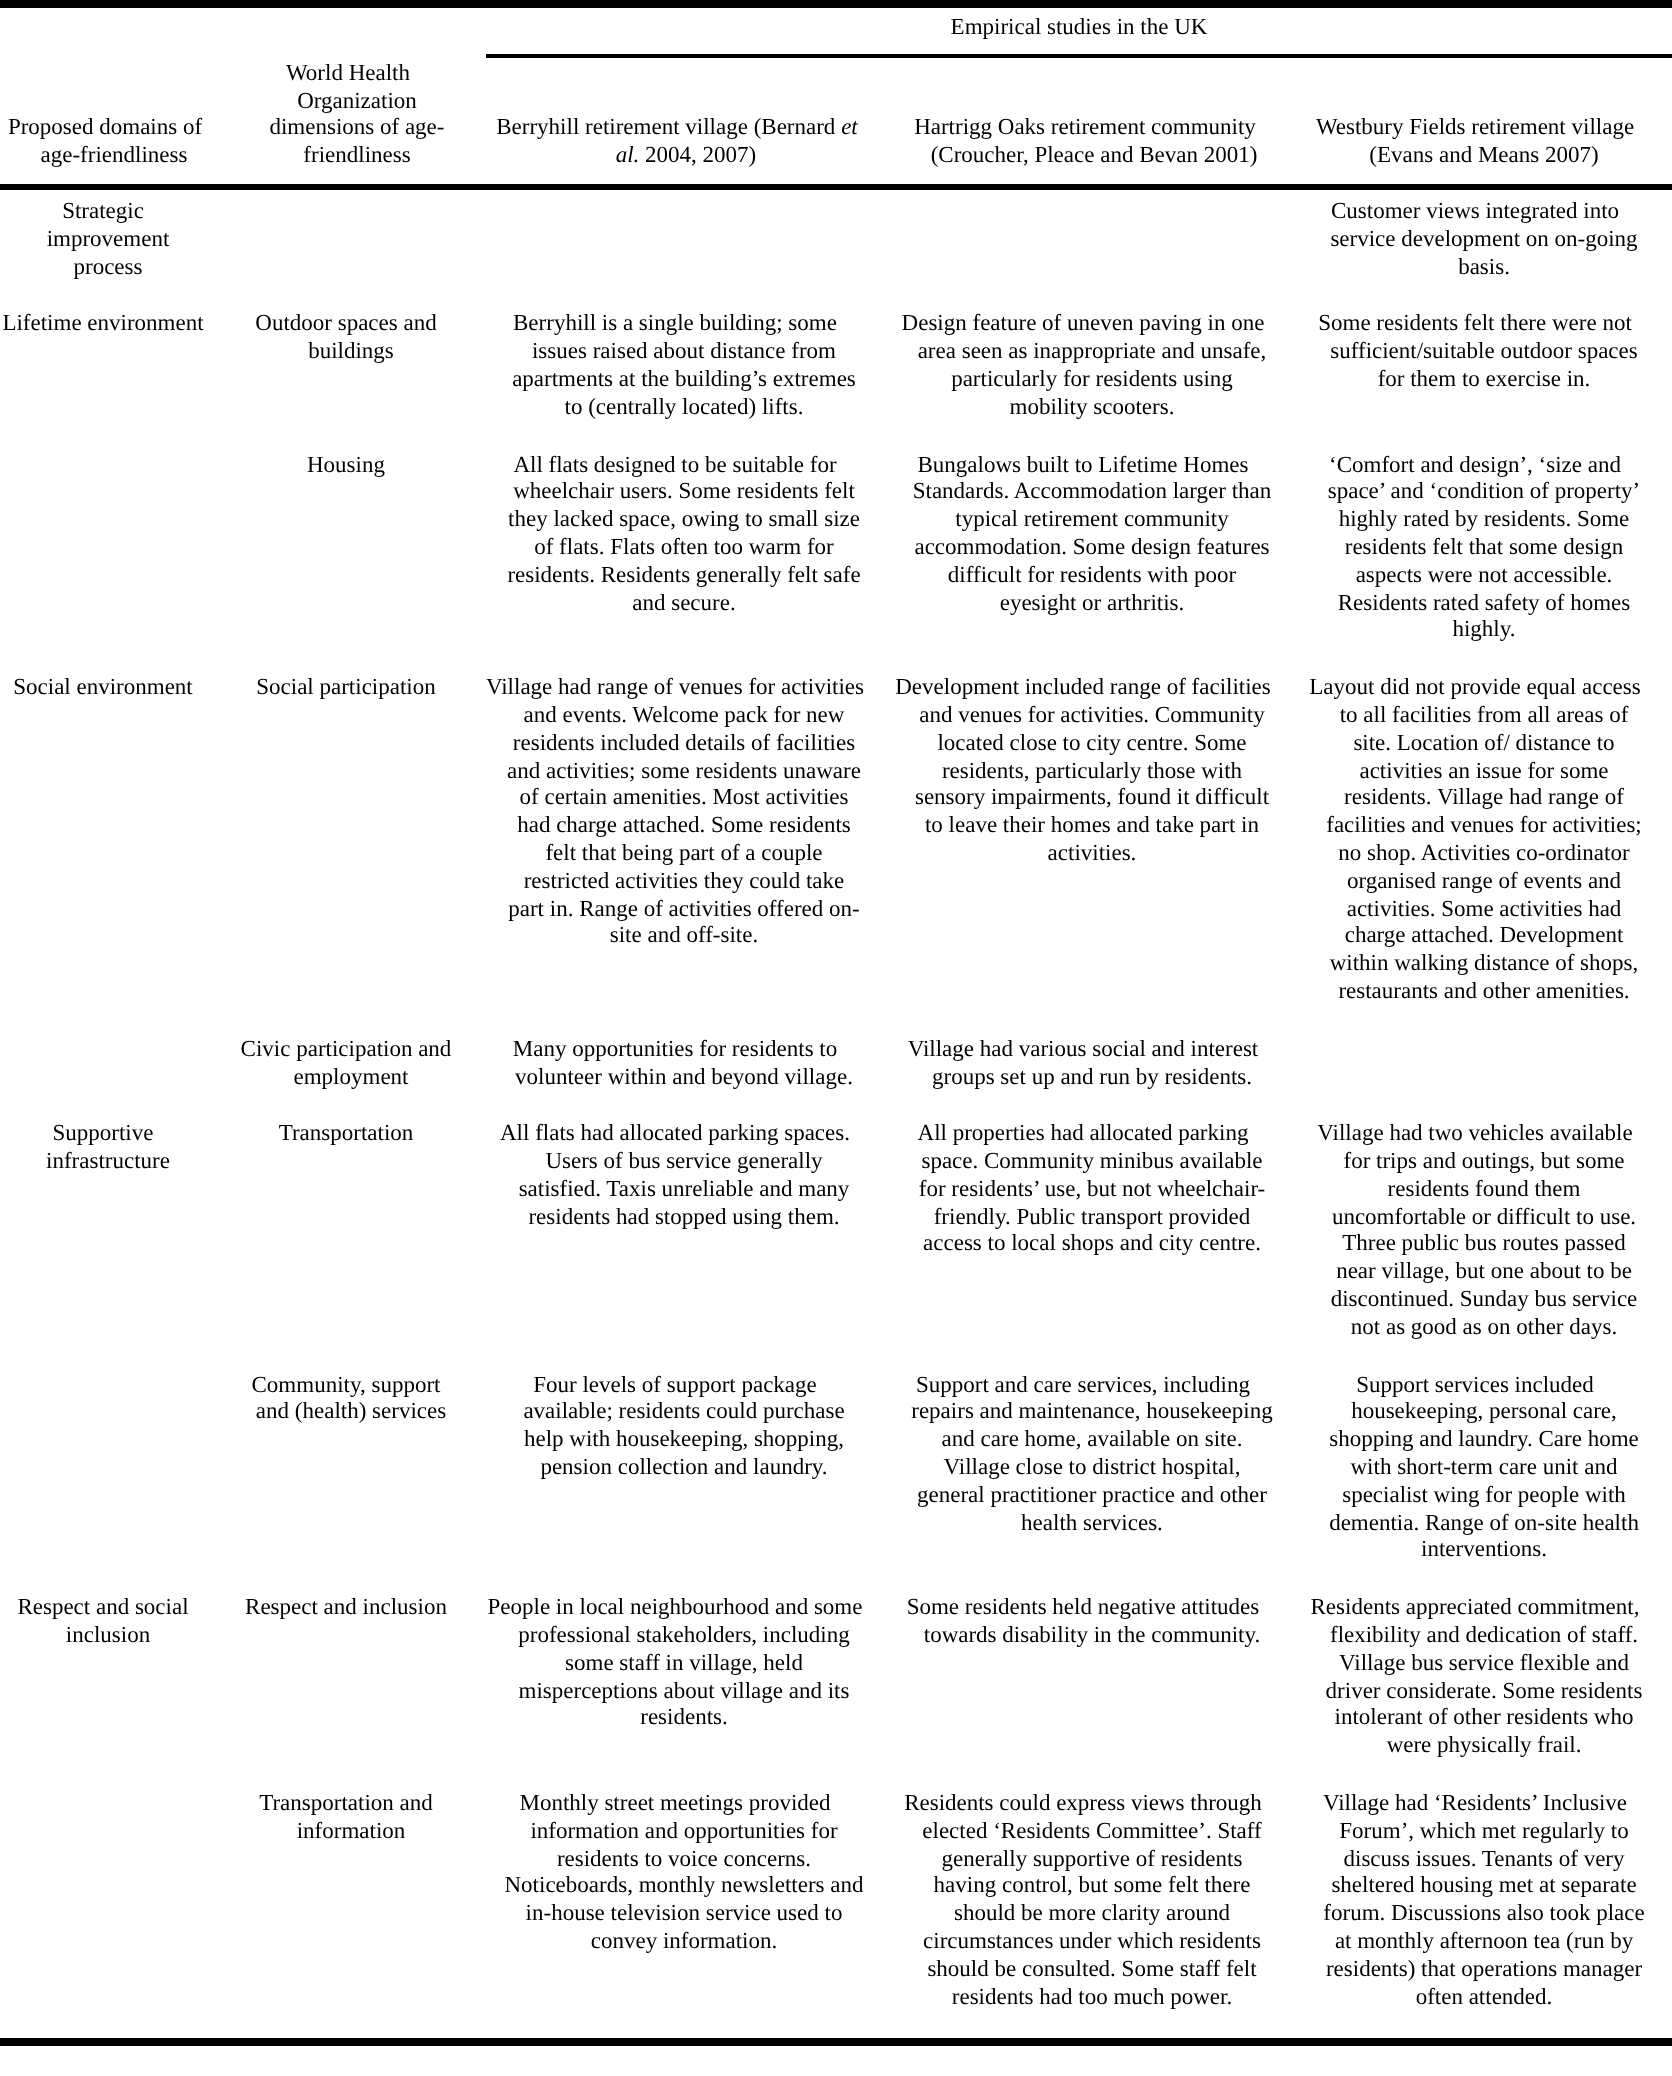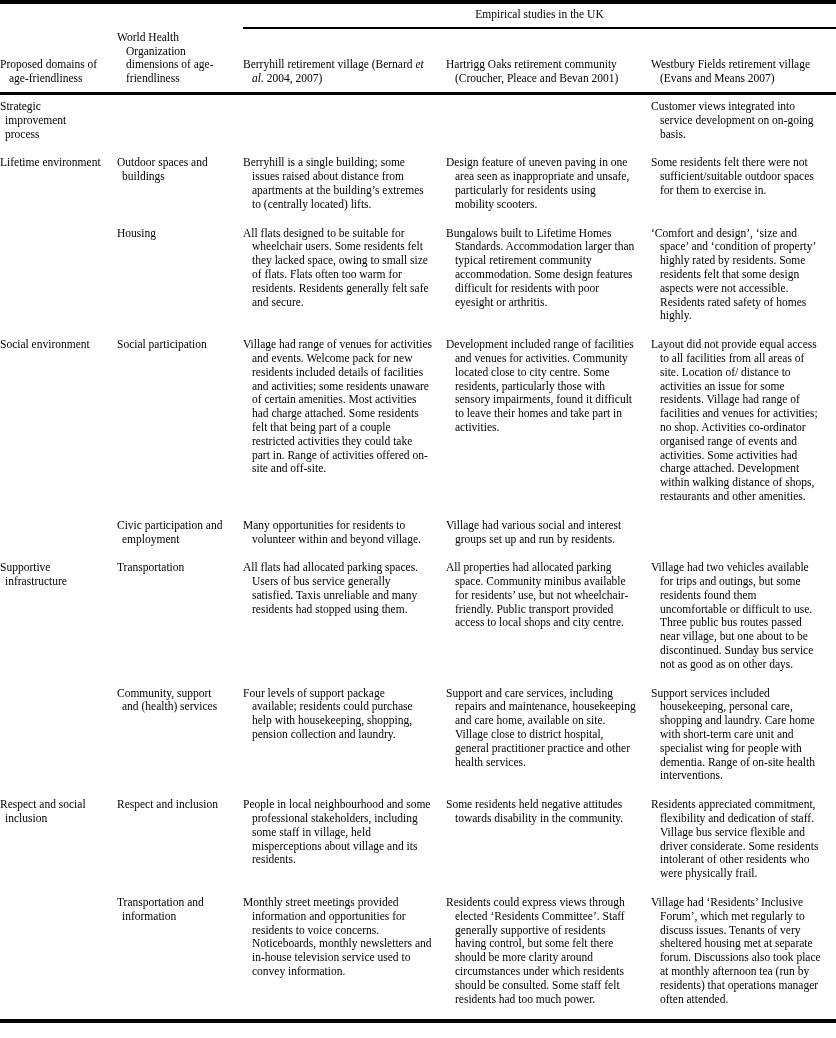--- a/index.html
+++ b/index.html
@@ -35,22 +35,22 @@
   }
   thead tr.cols th {
     border-bottom: 3px solid #000;
     padding: 3px 12px 6px 0;
   }
   thead tr.cols th.c1 { padding-left: 0; }
   tbody td {
     padding: 2px 14px 13px 0;
   }
   tbody tr.first td { padding-top: 5px; }
-  .hang  { padding-left: 9px; text-indent: -9px; display: block; }
-  .hang5 { padding-left: 5px; text-indent: -5px; display: block; }
+  .hang  { padding-left: 9px; text-indent: -9px; display: block; text-align: center; }
+  .hang5 { padding-left: 5px; text-indent: -5px; display: block; text-align: center; }
   td.c5, th.c5 { padding-right: 12px; }
   em { font-style: italic; }
 </style>
 </head>
 <body>
 
 <div class="page">
   <table class="comp">
     <colgroup>
       <col style="width:117px">

